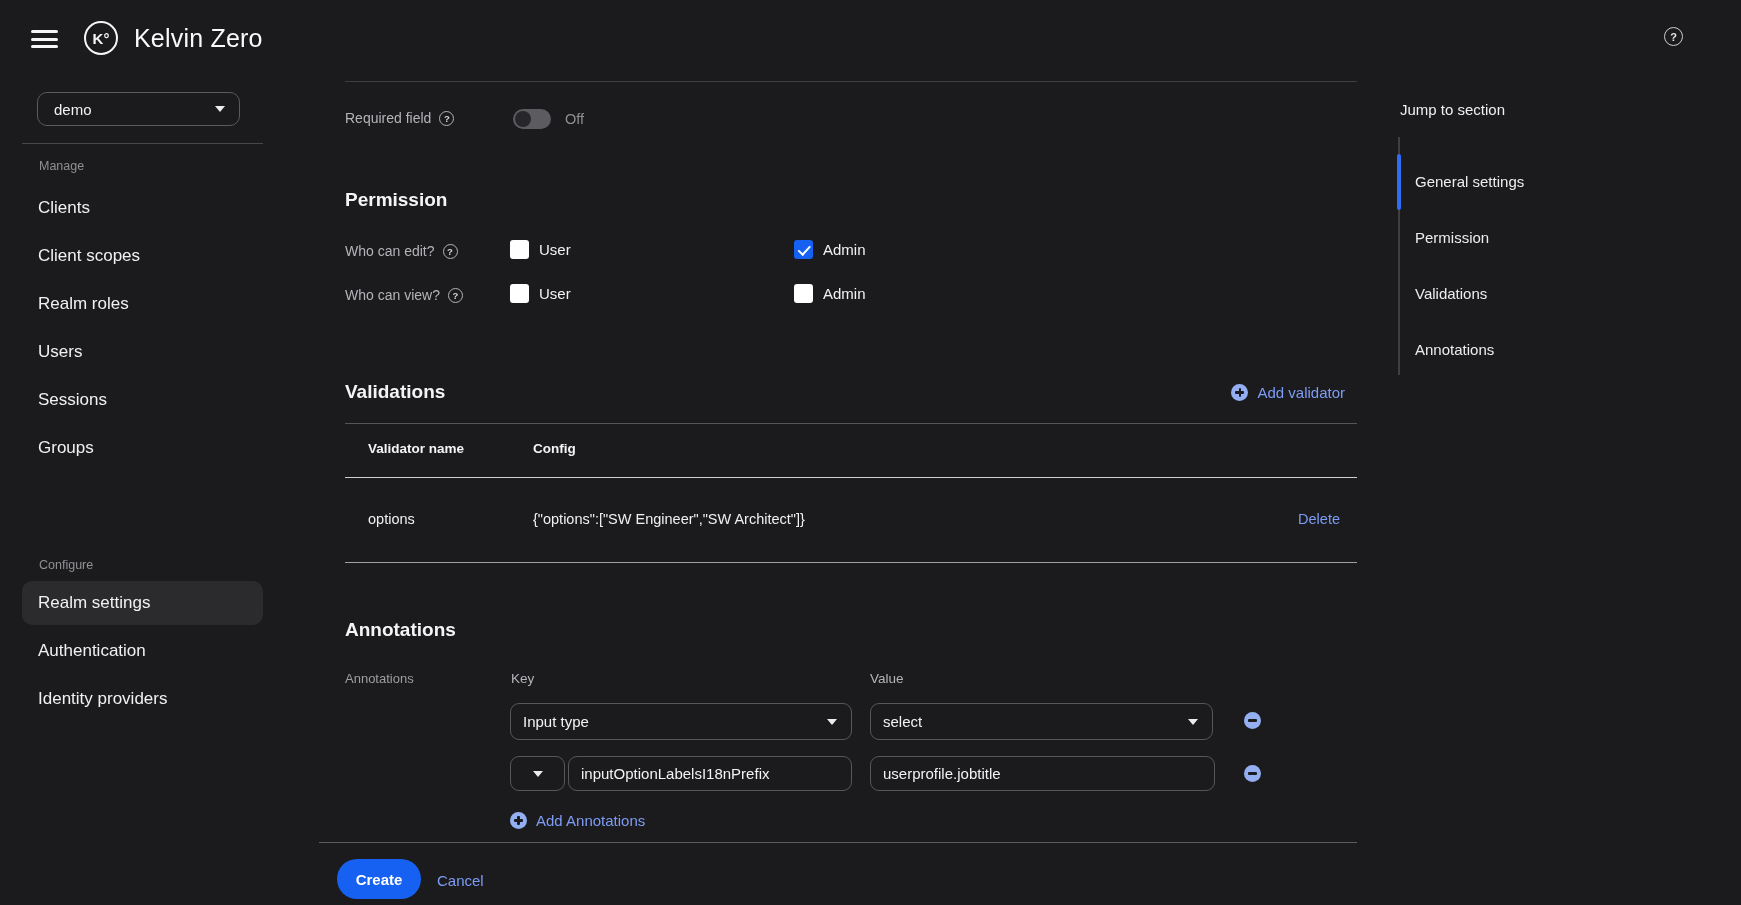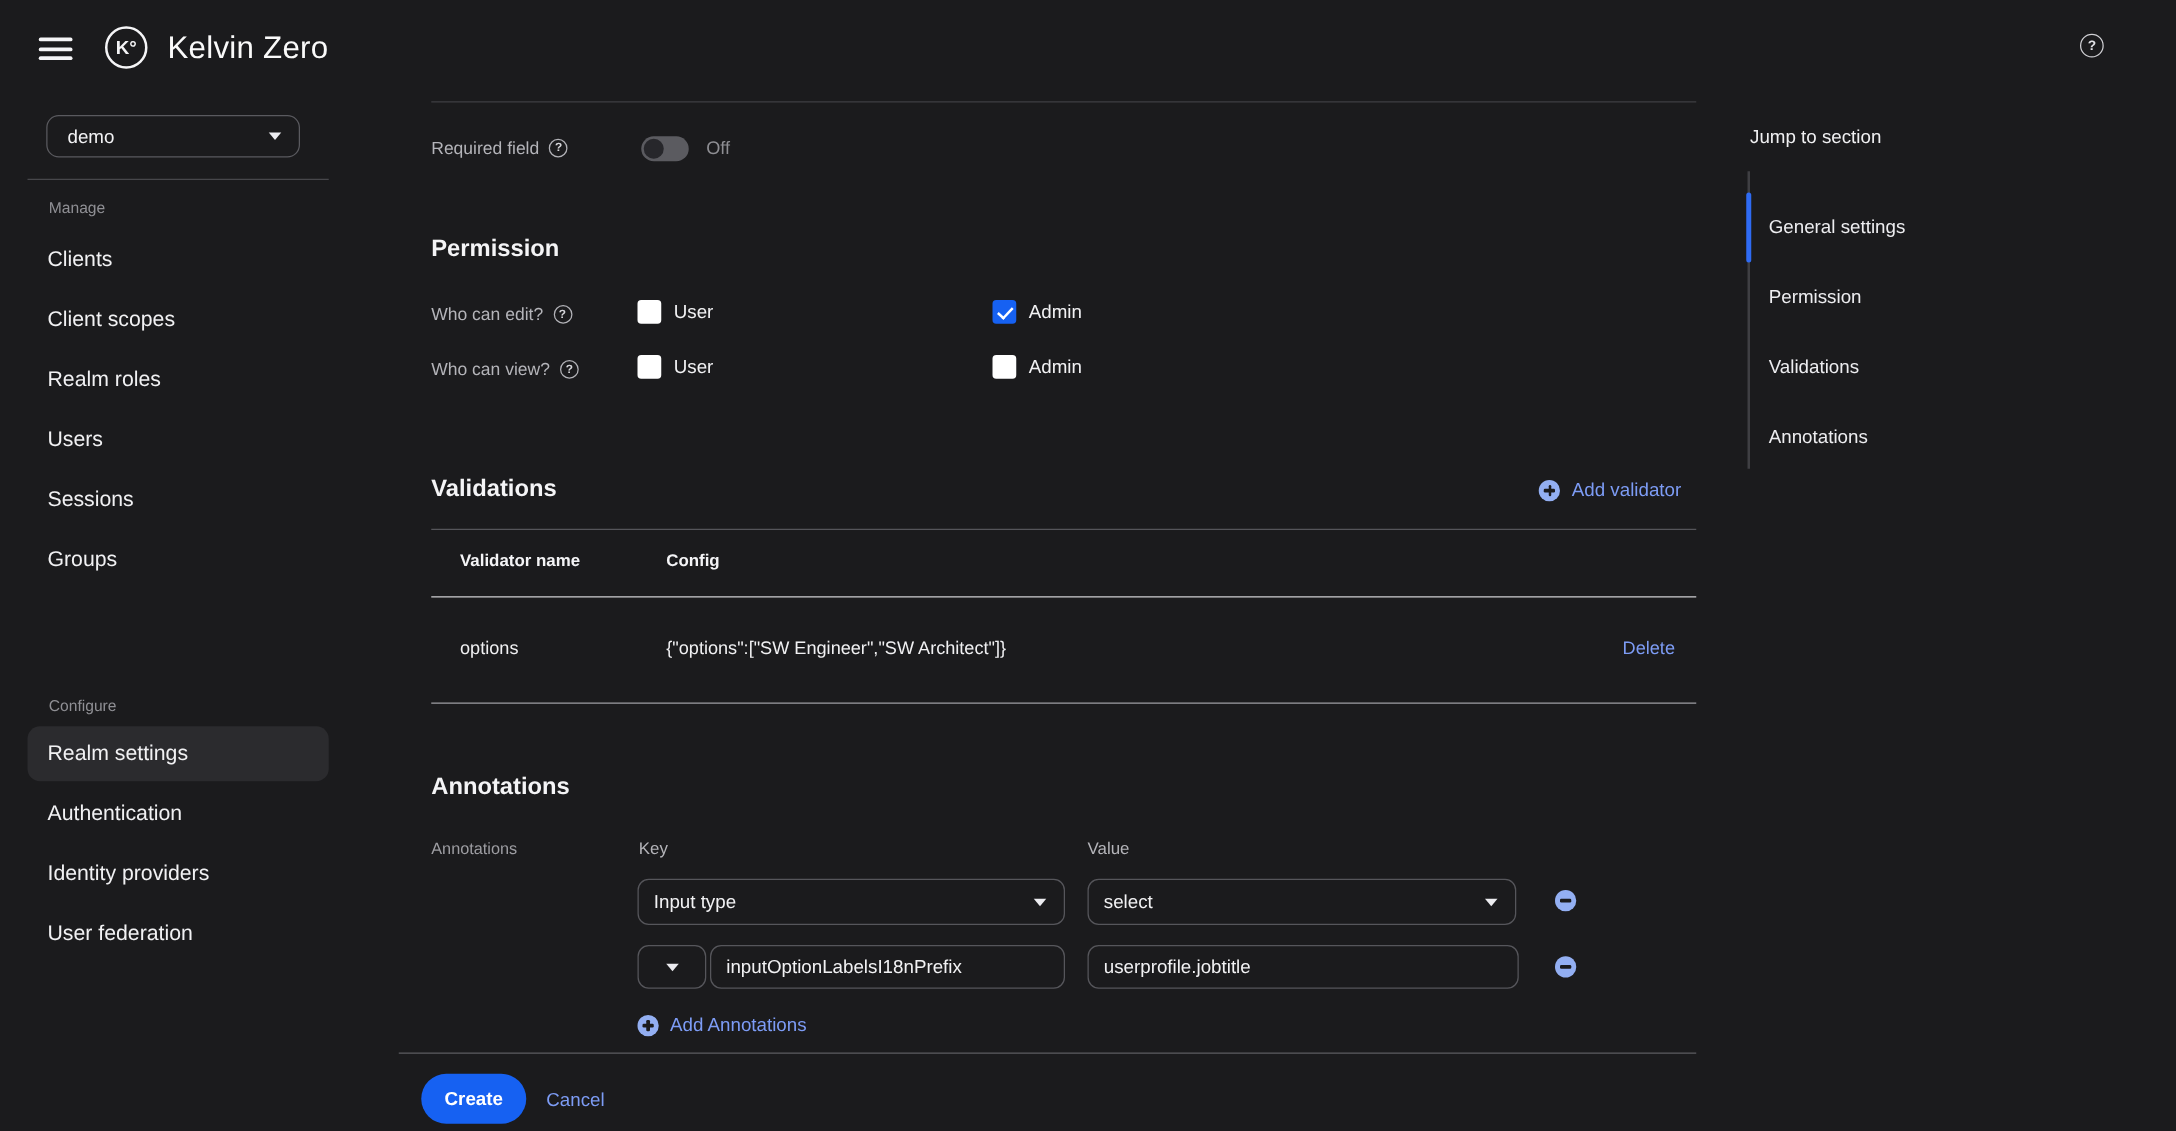--- a/index.html
+++ b/index.html
@@ -170,21 +170,20 @@
     <div class="side-item">Users</div>
     <div class="side-item">Sessions</div>
     <div class="side-item">Groups</div>
   </nav>
 
   <div class="side-label configure">Configure</div>
   <nav class="side-nav configure-nav">
     <div class="side-item active">Realm settings</div>
     <div class="side-item">Authentication</div>
     <div class="side-item">Identity providers</div>
-    <div class="side-item">User federation</div>
   </nav>
 
   <main class="main">
     <div class="hline line-top"></div>
 
     <div class="field-label req-label">
       <span>Required field</span>
       <span class="qicon">?</span>
     </div>
     <div class="toggle">

